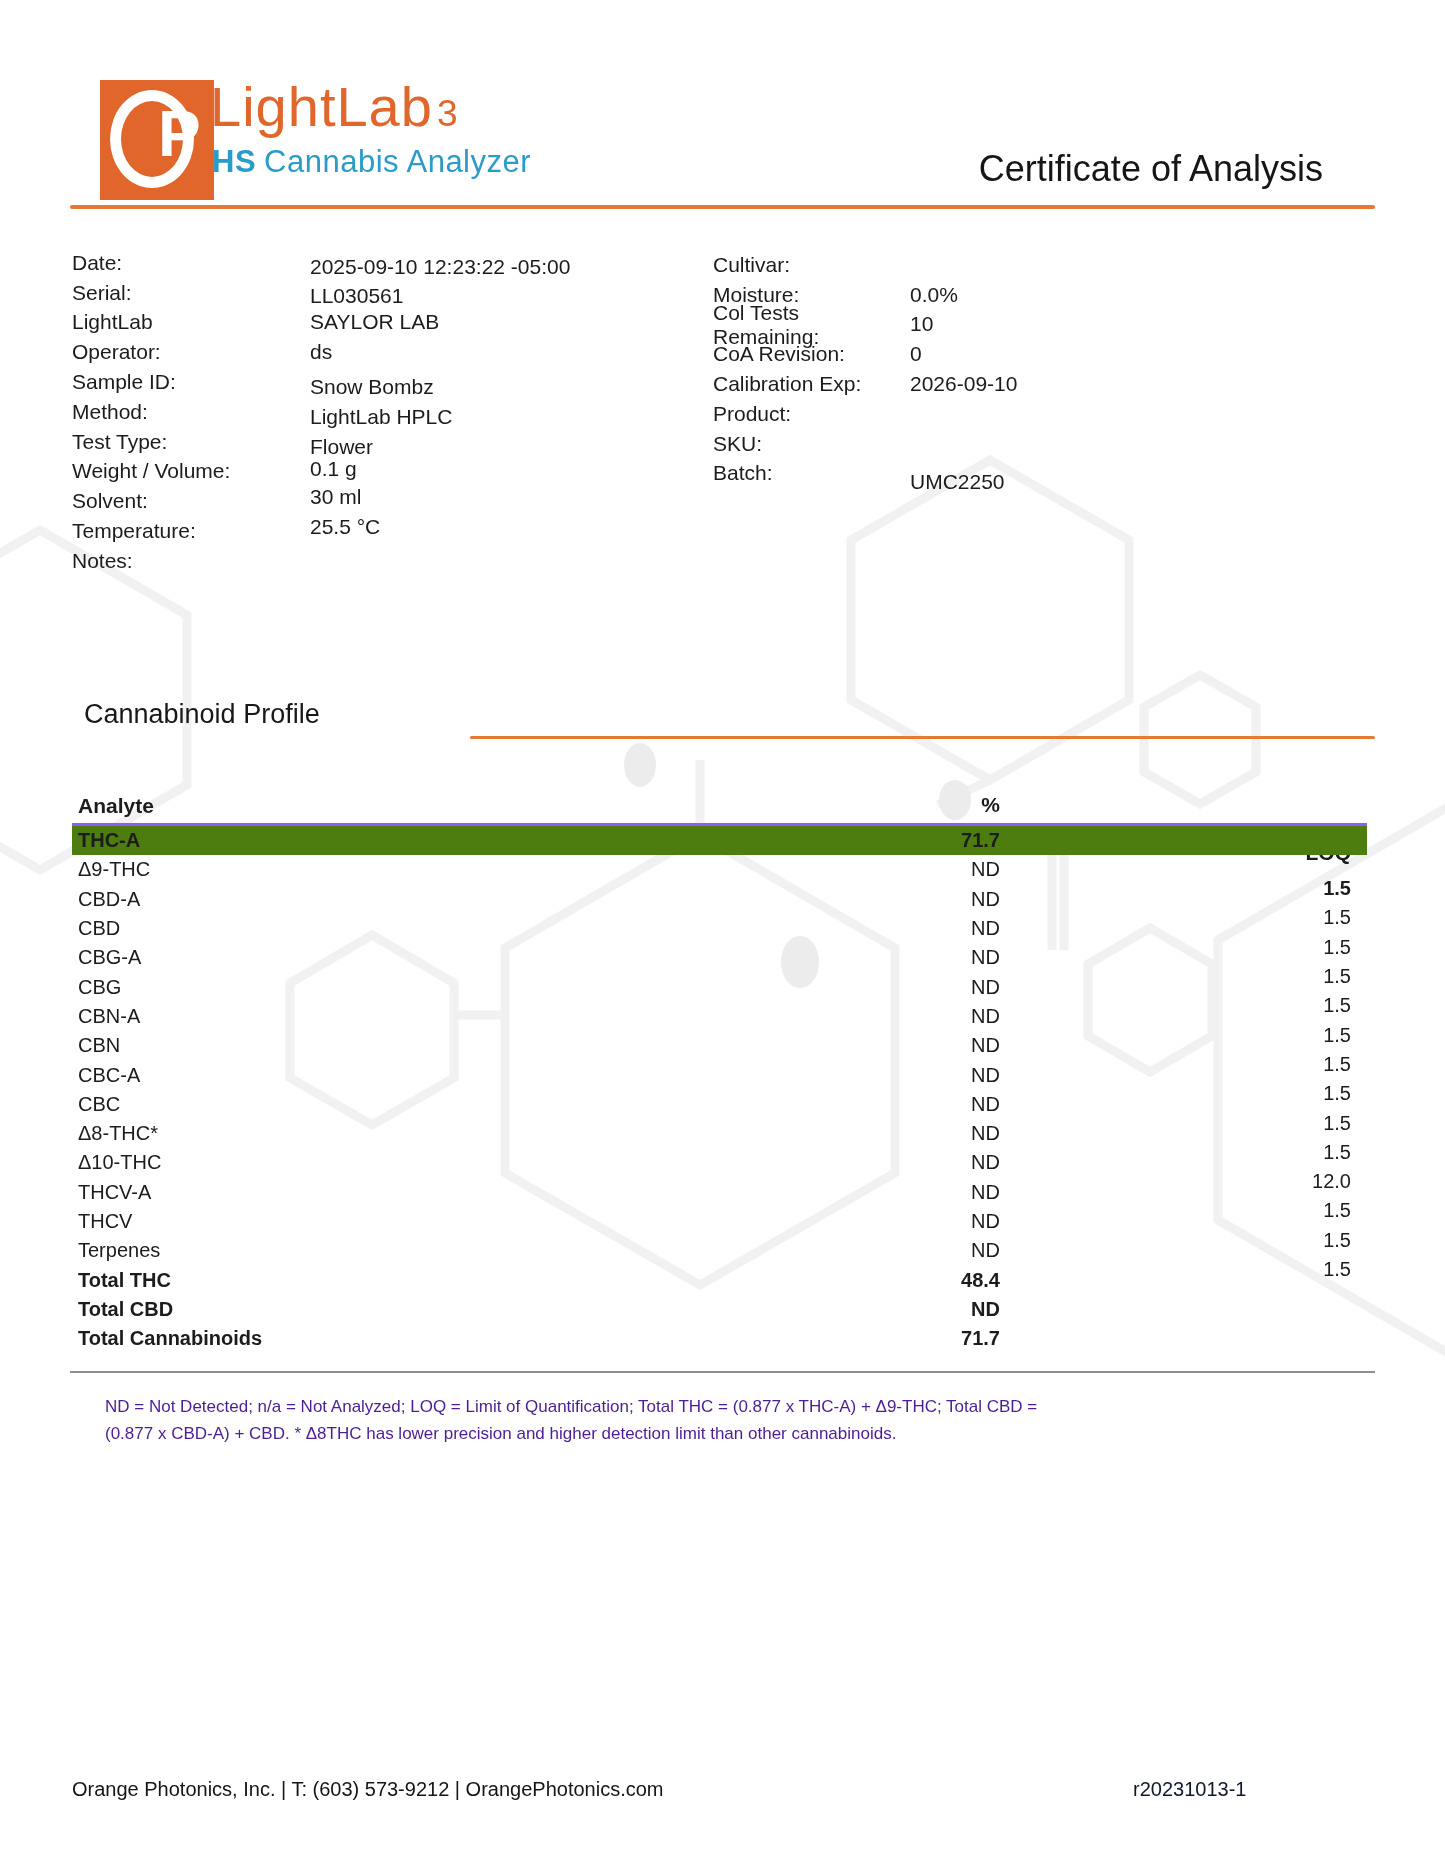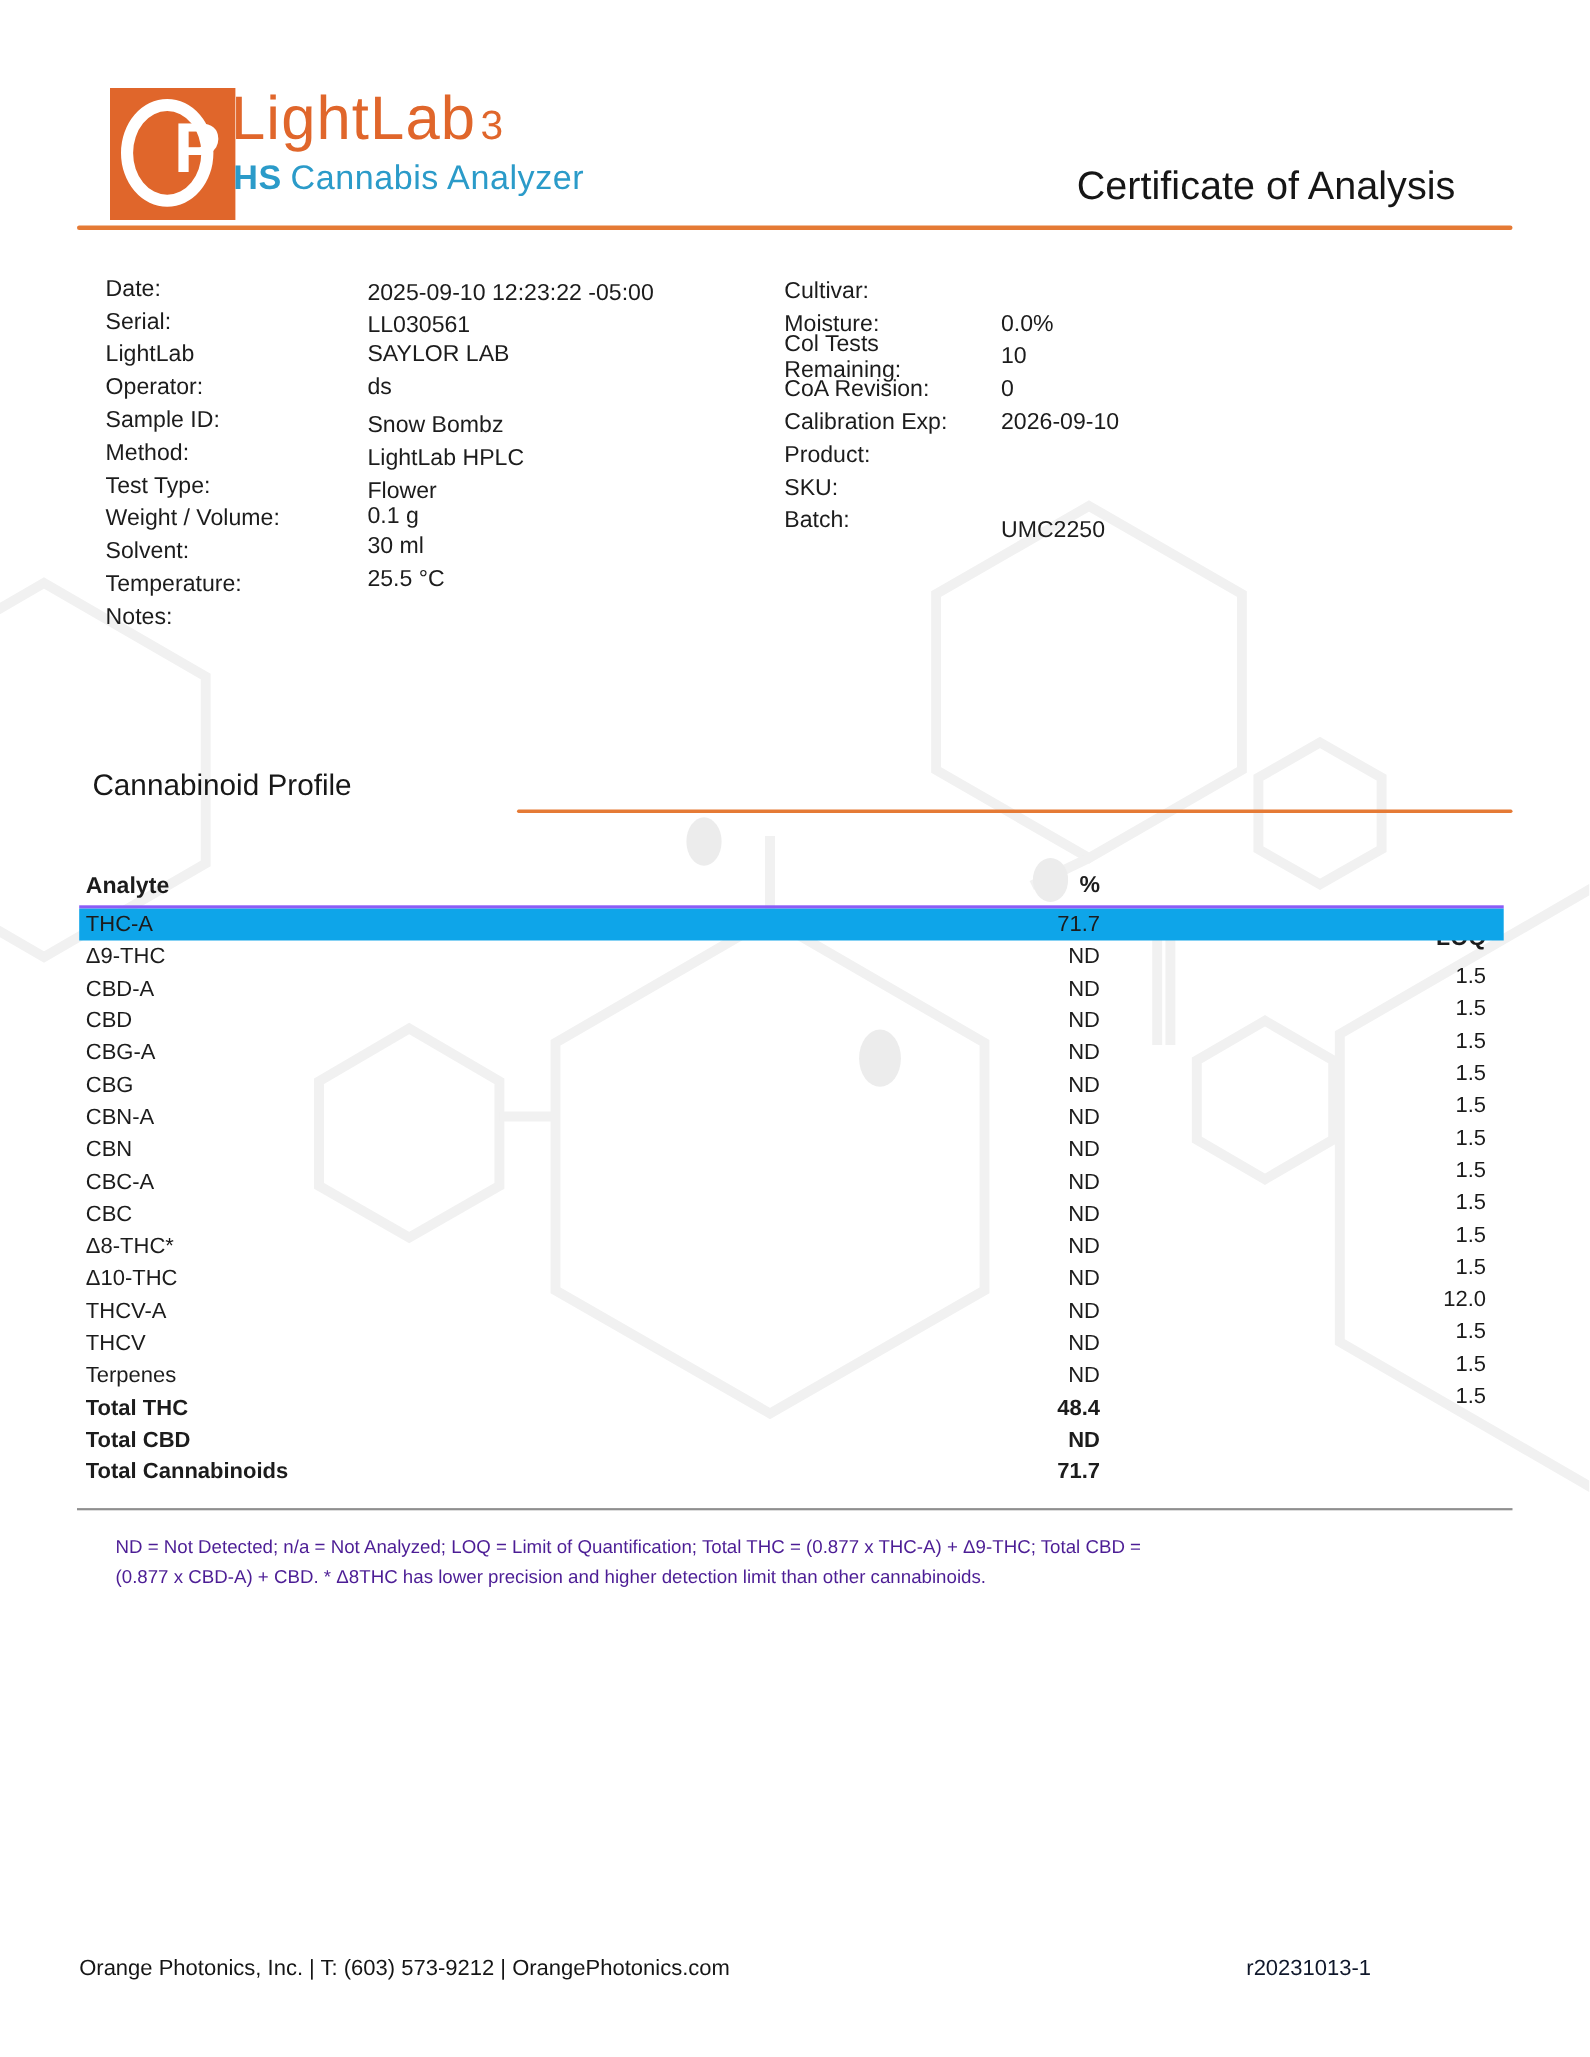--- a/index.html
+++ b/index.html
@@ -17,38 +17,38 @@
   .brand3{font-size:37px;margin-left:4px;}
   .subtitle{left:212px;top:144px;font-size:31px;color:#2b9bc9;letter-spacing:0.5px;}
   .subtitle b{font-weight:700;margin-right:8px;}
   .doc-title{right:122px;top:148px;font-size:36px;color:#161616;}
   .hr-orange{left:70px;right:70px;top:205px;height:4px;background:#e57a35;border-radius:2px;}
 
   
   #info-left{left:72px;top:248px;width:560px;}
   #info-right{left:713px;top:250px;width:560px;}
   .inforow{display:flex;height:29.8px;align-items:center;font-size:21px;}
-  #info-left .inforow .lbl{width:238px;margin-left:24px;}
+  #info-left .inforow .lbl{width:238px;}
   #info-right .inforow .lbl{width:197px;}
   .inforow .val{white-space:nowrap;}
 
   
   .section-title{left:84px;top:699px;font-size:27px;color:#181818;}
   .section-underline{left:470px;right:70px;top:736px;height:3px;background:#e57a35;border-radius:2px;}
 
   
   .tablewrap{left:72px;top:790px;width:1295px;}
   .t-head{position:relative;height:33px;border-bottom:3px solid #8b5cf6;font-weight:700;font-size:21px;}
   .t-head .c-an{position:absolute;left:6px;top:4px;}
   .t-row{position:relative;height:29.3px;display:flex;align-items:center;font-size:20px;}
   .t-row .c-an{padding-left:6px;}
   .c-pct{position:absolute;right:367px;top:0;height:100%;display:flex;align-items:center;}
   .c-loq{position:absolute;right:16px;top:0;height:100%;display:flex;align-items:center;margin-top:48px;}
   .t-head .c-pct,.t-head .c-loq{height:30px;}
-  .t-row.hl{background:#0ea5e9;}
+  .t-row.hl{background:#4d7c0f;font-weight:bold;}
   .t-row.bold{font-weight:700;}
 
   .divider{left:70px;right:70px;top:1371px;height:2px;background:#8f8f8f;}
   .footnote{left:105px;top:1393px;width:1270px;font-size:17px;line-height:27px;color:#4c1d95;}
   .footer-left{left:72px;top:1778px;font-size:20px;color:#151515;}
   .footer-right{left:1133px;top:1778px;font-size:20px;color:#0f172a;}
 </style>
 </head>
 <body>
 

